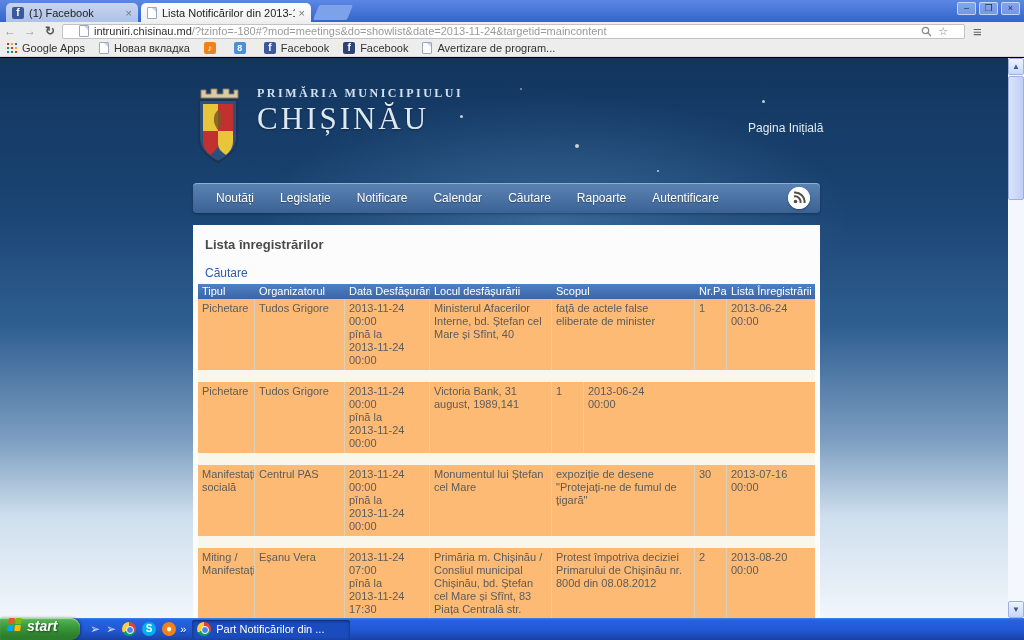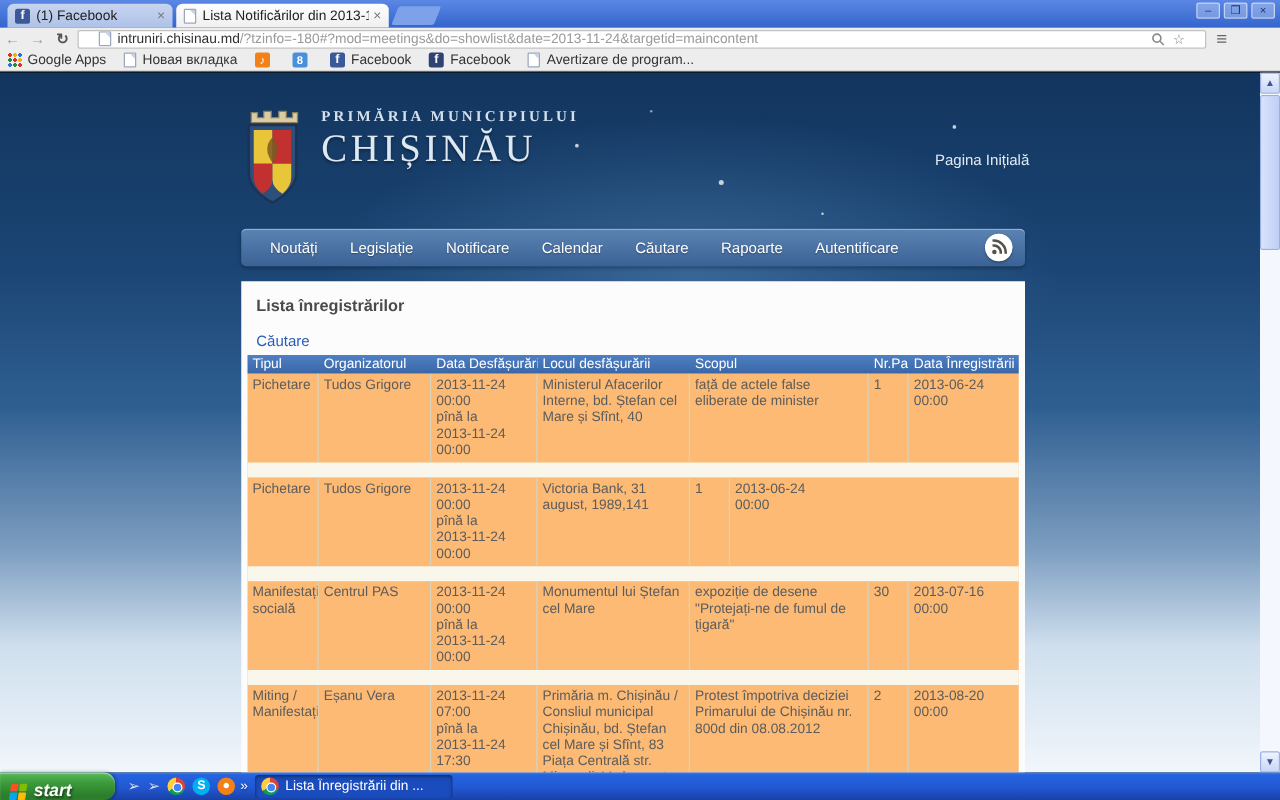--- a/index.html
+++ b/index.html
@@ -102,24 +102,24 @@
   .scrollbar { position:absolute; right:0; top:0; width:16px; height:560px; background:#f5f7fe; }
   .sb-btn { position:absolute; left:0; width:16px; height:17px; background:linear-gradient(#eef3ff,#c8d6f8);
     border:1px solid #9cb0e2; border-radius:2px; color:#3d568e; font-size:8px; text-align:center; line-height:15px; }
   .sb-up { top:0; } .sb-down { bottom:0; }
   .sb-thumb { position:absolute; left:0; top:18px; width:16px; height:124px;
     background:linear-gradient(90deg,#d9e3fc,#bfcff6); border:1px solid #9cb0e2; border-radius:2px; }
 
   
   .taskbar { position:absolute; left:0; top:618px; width:1024px; height:22px;
     background:linear-gradient(#3f86ee 0%,#2663de 8%,#2158d4 55%,#1941a5 100%); display:flex; align-items:center; }
-  .startbtn { width:92px; height:22px; border-radius:0 9px 9px 0;
+  .startbtn { width:80px; height:22px; border-radius:0 9px 9px 0;
     background:linear-gradient(#59b859 0%,#3a9a3a 40%,#2c7d2c 85%);
     box-shadow:inset 0 1px 1px rgba(255,255,255,.5), 1px 0 3px rgba(0,0,0,.4);
-    display:flex; align-items:flex-end; padding-left:8px; }
+    display:flex; align-items:flex-start; padding-left:8px; }
   .winflag { width:14px; height:13px; display:grid; grid-template-columns:6px 6px; gap:1px;
     transform:skewX(-8deg); margin-right:5px; }
   .winflag i { height:5.5px; border-radius:1px; }
   .startbtn span { color:#fff; font-size:14px; font-weight:bold; font-style:italic;
     text-shadow:1px 1px 2px rgba(0,0,0,.5); }
   .ql { display:flex; align-items:center; gap:6px; margin-left:10px; }
   .ql .qicon { width:14px; height:14px; border-radius:50%; font-size:10px; color:#fff;
     text-align:center; line-height:14px; font-weight:bold; }
   .chromeicon { background:conic-gradient(#db4437 0 33%, #0f9d58 33% 66%, #ffcd40 66% 100%);
     position:relative; border-radius:50%; width:14px; height:14px; }
@@ -262,21 +262,21 @@
       <h1>Lista înregistrărilor</h1>
       <a class="backlink">Căutare</a>
       <div class="tbl">
         <div class="thead">
           <div class="c0">Tipul</div>
           <div class="c1">Organizatorul</div>
           <div class="c2">Data Desfășurării</div>
           <div class="c3">Locul desfășurării</div>
           <div class="c4">Scopul</div>
           <div class="c5">Nr.Part.</div>
-          <div class="c6">Data Înregistrării</div>
+          <div class="c6">Lista Înregistrării</div>
         </div>
 
           <div class="trow">
             <div class="c0">Pichetare</div>
             <div class="c1">Tudos Grigore</div>
             <div class="c2 pre">2013-11-24 00:00
 pînă la
 2013-11-24 00:00</div>
             <div class="c3">Ministerul Afacerilor Interne, bd. Ștefan cel Mare și Sfînt, 40</div>
             <div class="c4">față de actele false eliberate de minister</div>
@@ -342,17 +342,17 @@
     <div class="ql">
       <span class="qarrow">➢</span>
       <span class="qarrow">➢</span>
       <span class="chromeicon"></span>
       <span class="qicon" style="background:#00aff0;">S</span>
       <span class="qicon" style="background:#f28118;">●</span>
     </div>
     <span class="chev">»</span>
     <div class="taskbtn">
       <span class="chromeicon" style="flex-shrink:0;"></span>
-      <span>Lista Înregistrării din ...</span>
+      <span>Part Notificărilor din ...</span>
     </div>
   </div>
 
 </div>
 
 </body></html>

